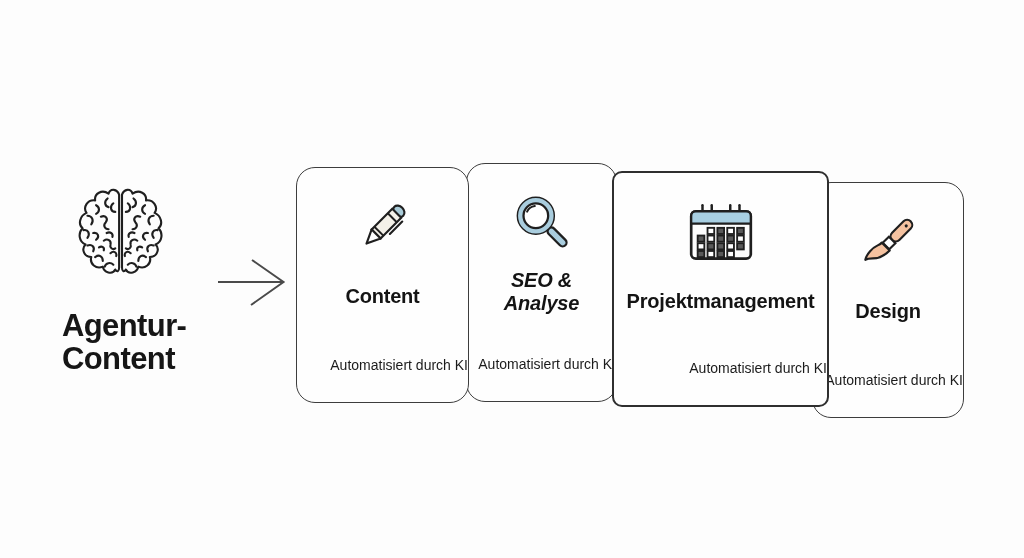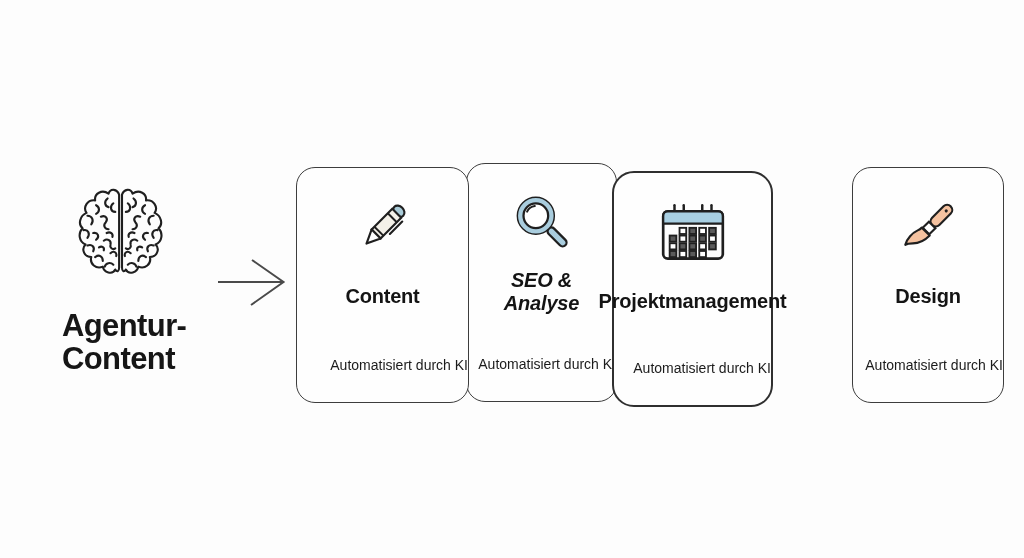--- a/index.html
+++ b/index.html
@@ -12,22 +12,22 @@
     font-size:31px;line-height:33px;font-weight:700;color:#161616;letter-spacing:-0.6px;}
   .agency-label span{display:block;}
 
   
   .arrow{position:absolute;left:215px;top:255px;width:74px;height:54px;}
 
   
   .card{position:absolute;background:#fefefe;border:1.6px solid #3d3d3d;border-radius:19px;box-sizing:border-box;}
   .card-1{left:296px;top:167px;width:173px;height:236px;z-index:2;}
   .card-2{left:466px;top:163px;width:151px;height:239px;z-index:1;}
-  .card-3{left:612px;top:171px;width:161px;height:236px;z-index:3;border-width:2.2px;border-color:#2f2f2f;border-radius:22px;}
-  .card-4{left:812px;top:167px;width:152px;height:236px;z-index:2;margin-left:40px;}
+  .card-3{left:612px;top:171px;width:217px;height:236px;z-index:3;border-width:2.2px;border-color:#2f2f2f;border-radius:10px;}
+  .card-4{left:812px;top:182px;width:152px;height:236px;z-index:2;}
 
   .card-icon{position:absolute;top:22px;left:0;right:0;height:78px;
     display:flex;align-items:center;justify-content:center;}
   .card-title{position:absolute;top:100px;left:0;right:0;height:56px;margin:0;
     display:flex;align-items:center;justify-content:center;text-align:center;
     font-size:20px;font-weight:700;color:#141414;letter-spacing:-0.2px;}
   .card-2 .card-title{padding:0 28px;font-style:italic;}
   .card-subtitle{position:absolute;bottom:29px;left:0;right:0;margin:0;
     text-align:right;font-size:14px;font-weight:400;color:#1b1b1b;white-space:nowrap;}
 

